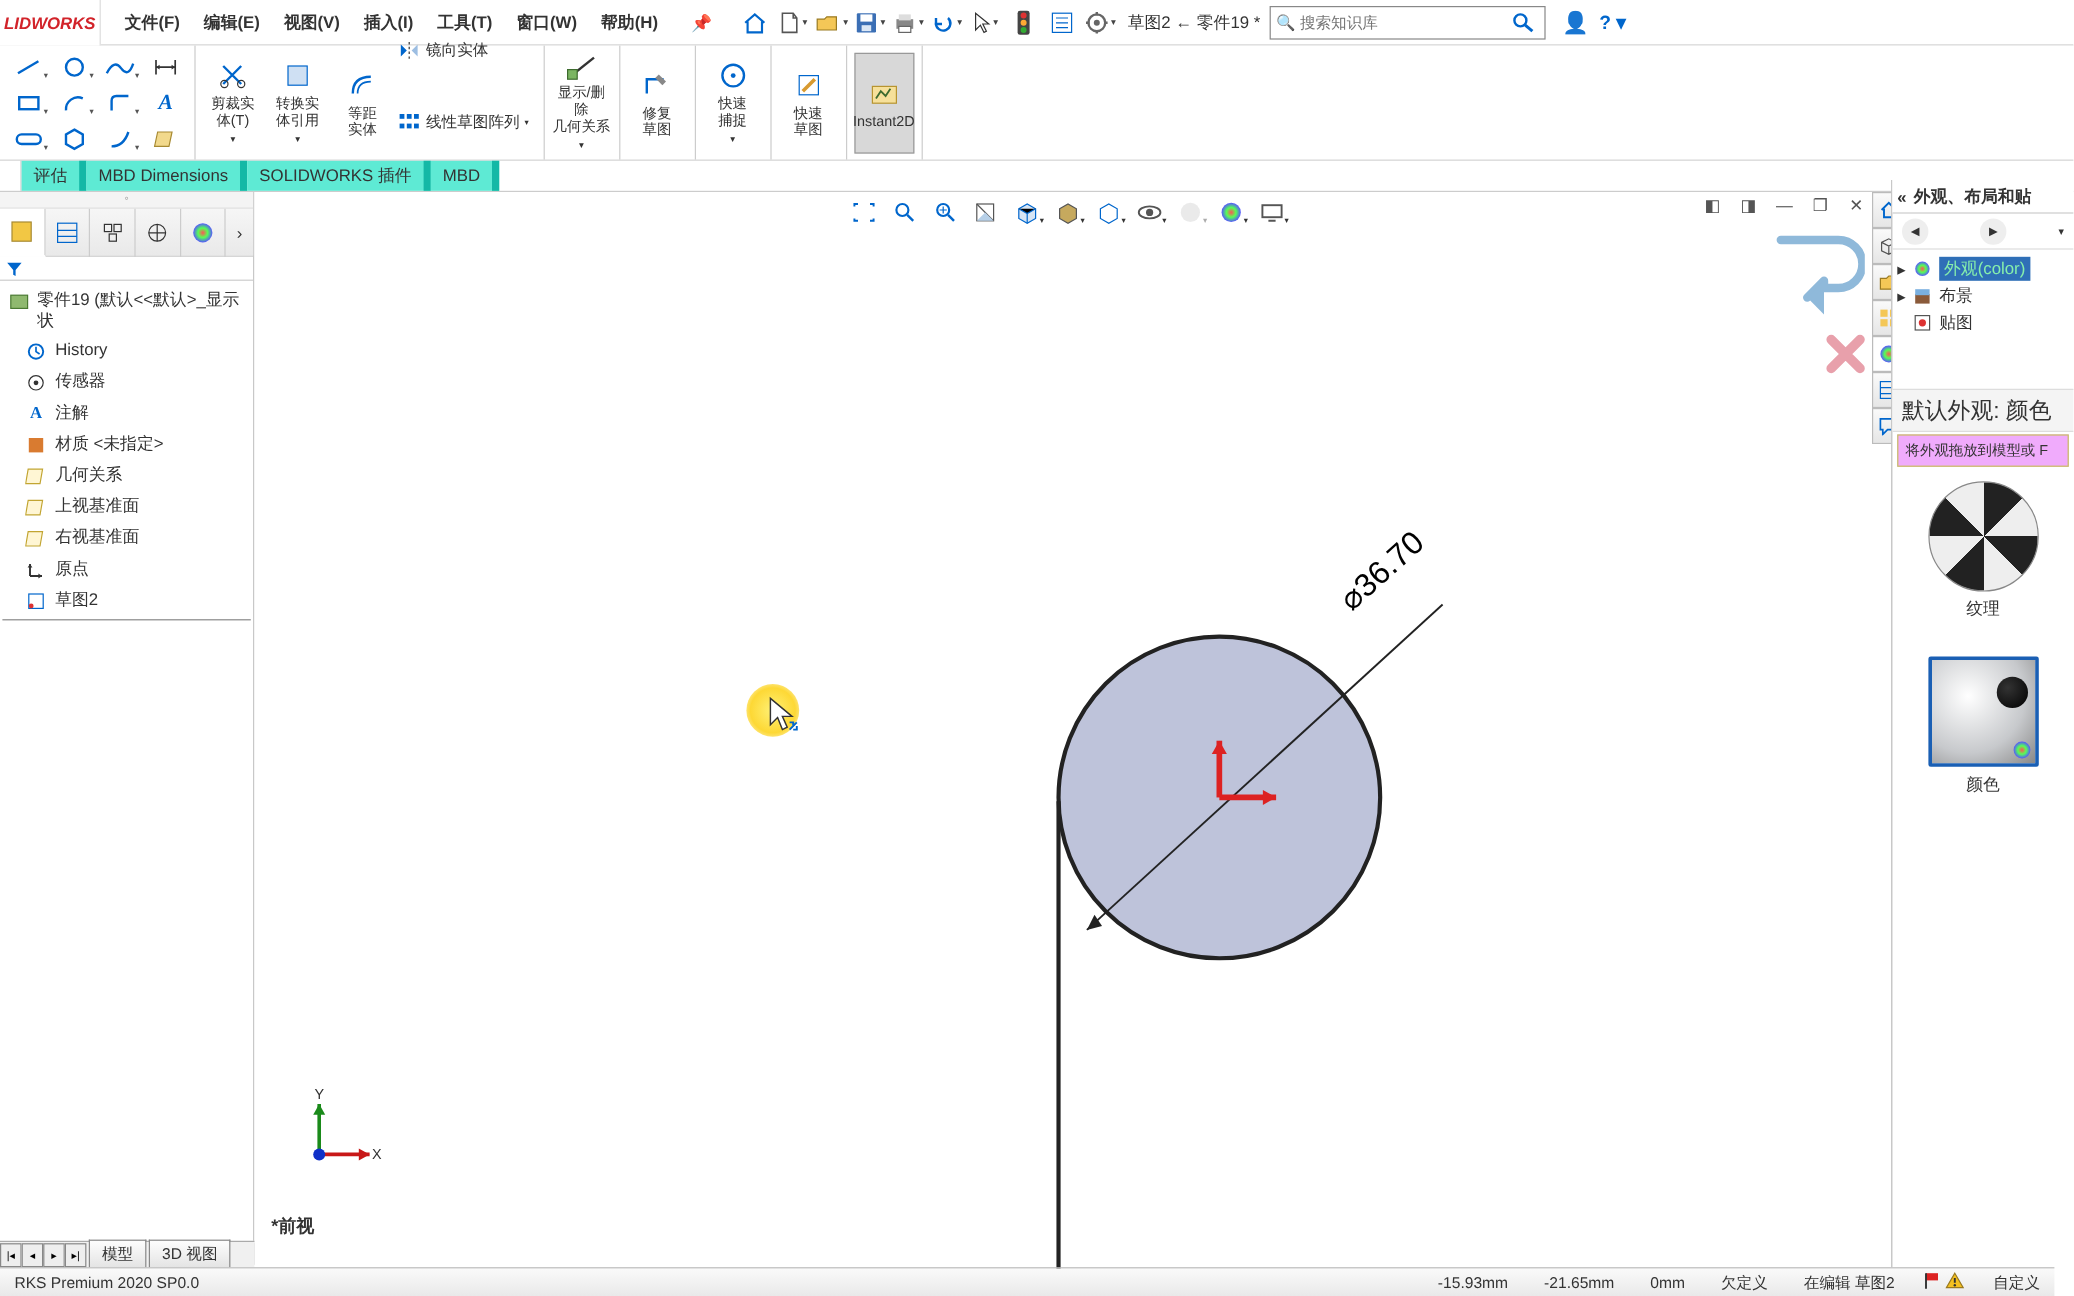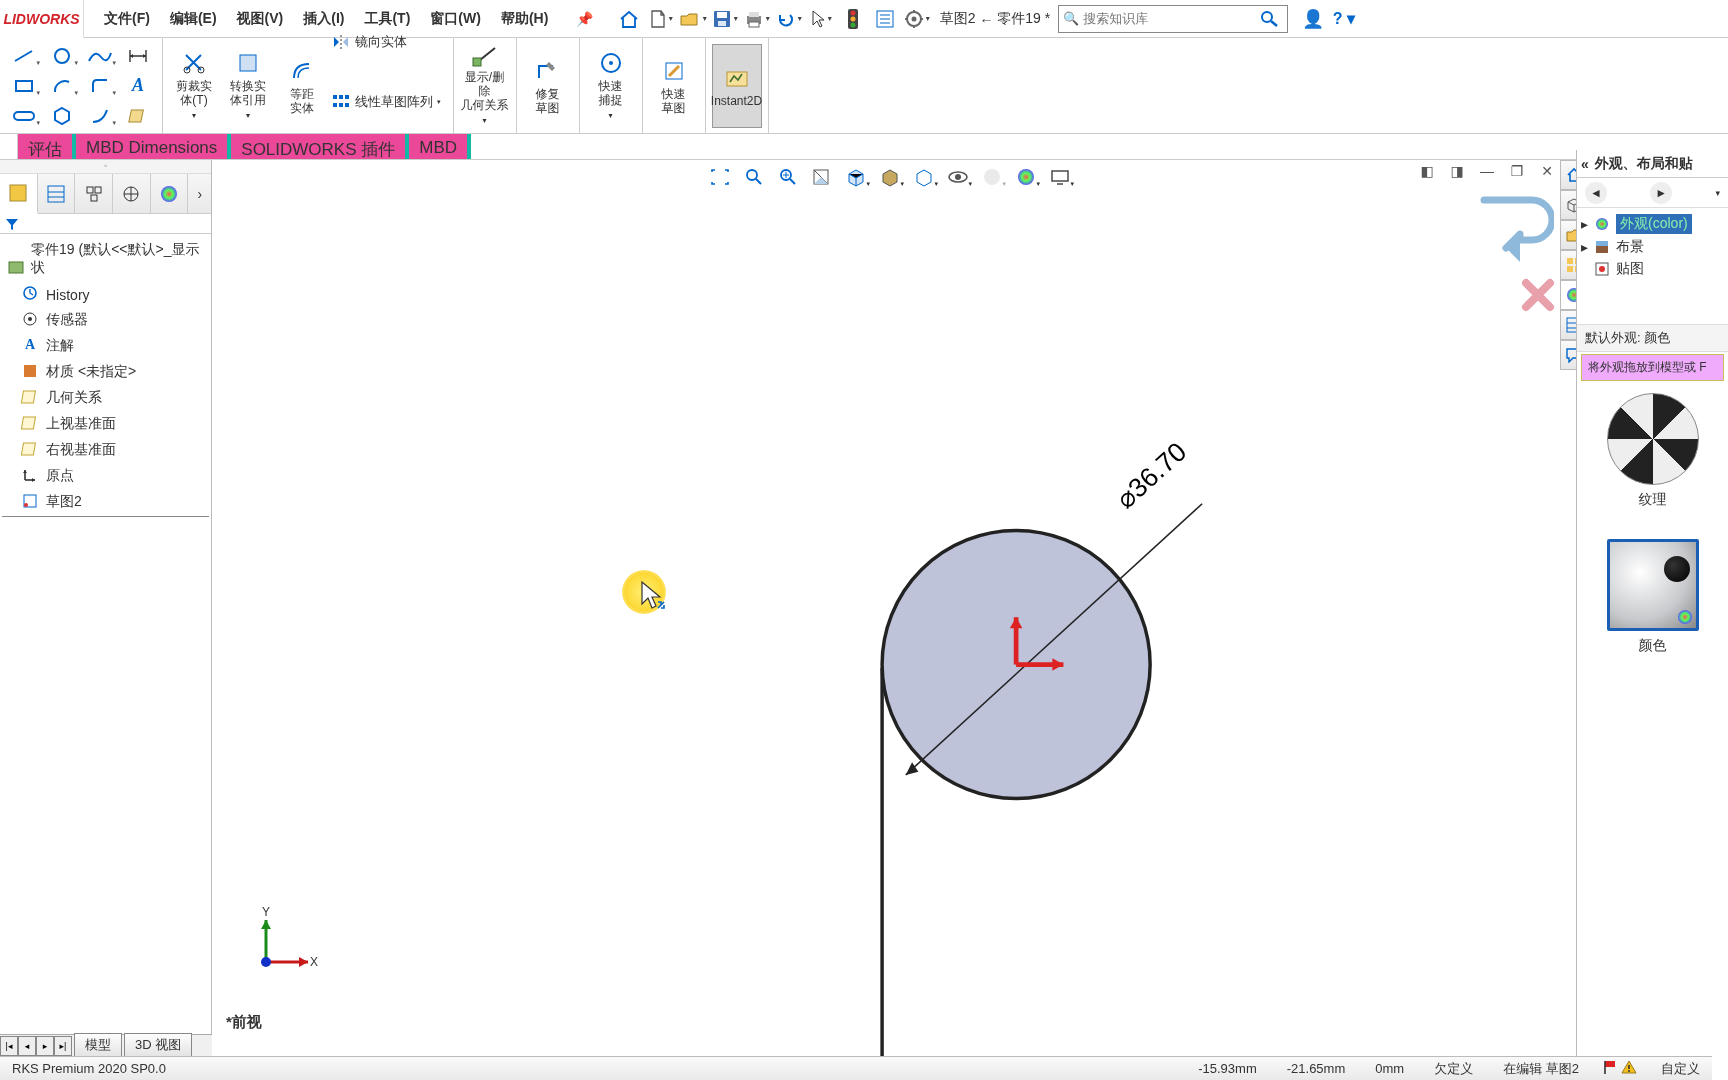--- a/index.html
+++ b/index.html
@@ -30,31 +30,31 @@
 .bigbtn { display:flex; flex-direction:column; align-items:center; justify-content:center; width:50px; height:84px; text-align:center; font-size:12px; line-height:14px; }
 .bigbtn .bicn { width:28px; height:28px; margin-bottom:2px; display:flex; align-items:center; justify-content:center;}
 .bigbtn .dd { font-size:8px; margin-top:2px; }
 .midlist { display:flex; flex-direction:column; gap:2px; justify-content:center; }
 .midrow { display:flex; align-items:center; gap:4px; font-size:13px; height:26px; padding-right:6px;margin-top:32px;}
 .midrow .dd { font-size:7px; margin-left:auto; }
 .instant2d { background:#d8d8d8; border:1px solid #999; }
 
 
 .cmdtabs { height:26px; background:#fff; display:flex; border-bottom:1px solid #ccc; position:relative; }
-.cmdtabs .tab { padding:4px 10px; border-right:4px solid #14b8a6; font-size:17px; background:#ec4899; }
+.cmdtabs .tab { padding:4px 10px; border-right:6px solid #14b8a6; font-size:14px; background:#5eead4; }
 
 
 .leftpanel { position:absolute; top:160px; left:0; width:212px; bottom:26px; background:#fff; border-right:1px solid #bbb; display:flex; flex-direction:column; }
 .lp-tabs { height:40px; display:flex; align-items:center; border-bottom:1px solid #ccc; background:linear-gradient(#f6f6f6,#e9e9e9); gap:0; }
 .lp-tab { width:40px; height:40px; display:flex; align-items:center; justify-content:center; border-right:1px solid #ccc; }
 .lp-tab.active { background:#fff; border-bottom:2px solid #fff; }
 .lp-arrow { margin-left:auto; width:24px; text-align:center; font-size:14px; color:#333;}
 .lp-tiny { height:20px; border-bottom:1px solid #ccc; display:flex; align-items:center; padding-left:4px;}
 .tree { padding:4px 2px; font-size:14px; }
-.tree-row { display:flex; align-items:flex-end; gap:6px; padding:3px 4px; }
+.tree-row { display:flex; align-items:flex-start; gap:6px; padding:3px 4px; }
 .tree-icn { width:20px; height:20px; display:flex; align-items:center; justify-content:center; }
 .tree-sub { margin-left:14px; }
 .tree-line { border-top:1px solid #888; margin-top:2px; }
 
 
 .gview { position:absolute; top:160px; left:212px; right:160px; bottom:44px; background:#fff; }
 .headsup { position:absolute; top:2px; left:50%; transform:translateX(-50%); display:flex; gap:4px; background:rgba(255,255,255,0.8); padding:2px; }
 .hu-btn { width:30px; height:26px; display:flex; align-items:center; justify-content:center; position:relative; }
 .hu-btn .dd { font-size:7px; position:absolute; right:1px; bottom:2px; }
 .confirm-corner { position:absolute; right:10px; top:30px; }
@@ -79,21 +79,21 @@
 .rr-btn { width:28px; height:30px; border:1px solid #bbb; background:linear-gradient(#fafafa,#e6e6e6); display:flex; align-items:center; justify-content:center; }
 
 
 .rpanel { position:absolute; top:150px; right:0; width:152px; bottom:24px; background:#fff; border-left:1px solid #bbb; display:flex; flex-direction:column; }
 .rp-title { height:28px; border-bottom:1px solid #ccc; display:flex; align-items:center; padding-left:8px; font-size:14px; font-weight:bold; background:#fff;}
 .rp-title .expand { margin-left:-4px; margin-right:6px; font-size:14px;}
 .rp-nav { height:30px; display:flex; align-items:center; justify-content:space-between; padding:0 8px; border-bottom:1px solid #ddd;}
 .rp-nav .nbtn { width:22px; height:22px; border-radius:50%; background:#eee; display:flex; align-items:center; justify-content:center; font-size:12px;}
 .rp-tree { padding:4px 4px; font-size:14px; }
 .rp-tree .row { display:flex; align-items:center; gap:6px; padding:2px 0;}
-.rp-caption { padding:4px 8px; font-size:13px; background:#f4f4f4; border-top:1px solid #ddd; border-bottom:1px solid #ddd;}
+.rp-caption { padding:4px 8px; font-size:19px; background:#f4f4f4; border-top:1px solid #ddd; border-bottom:1px solid #ddd;}
 .rp-tip { padding:4px 6px; font-size:12px; background:#f0abfc; border:1px solid #c8c060; margin:2px 4px;}
 .thumbs { padding:10px; display:flex; flex-direction:column; align-items:center; gap:30px; }
 .thumb { width:92px; height:92px; border:3px solid #1a5fb4; display:flex; align-items:center; justify-content:center; background:radial-gradient(circle at 35% 35%, #fff, #c7c9cc 60%, #888 100%); border-radius:2px; position:relative;}
 .thumb2 { width:92px; height:92px; border:1px solid #888; background:
   conic-gradient(#222 0 45deg,#eee 45deg 90deg,#222 90deg 135deg,#eee 135deg 180deg,#222 180deg 225deg,#eee 225deg 270deg,#222 270deg 315deg,#eee 315deg 360deg);
   border-radius:50%; margin:0 auto;}
 .thumb-lbl { text-align:center; font-size:14px; margin-top:6px;}
 
 
 .status { position:absolute; left:0; right:16px; bottom:0; height:24px; background:linear-gradient(#fafafa,#e9e9e9); border-top:1px solid #bbb; display:flex; align-items:center; font-size:13px; padding:0 6px; gap:18px;}

